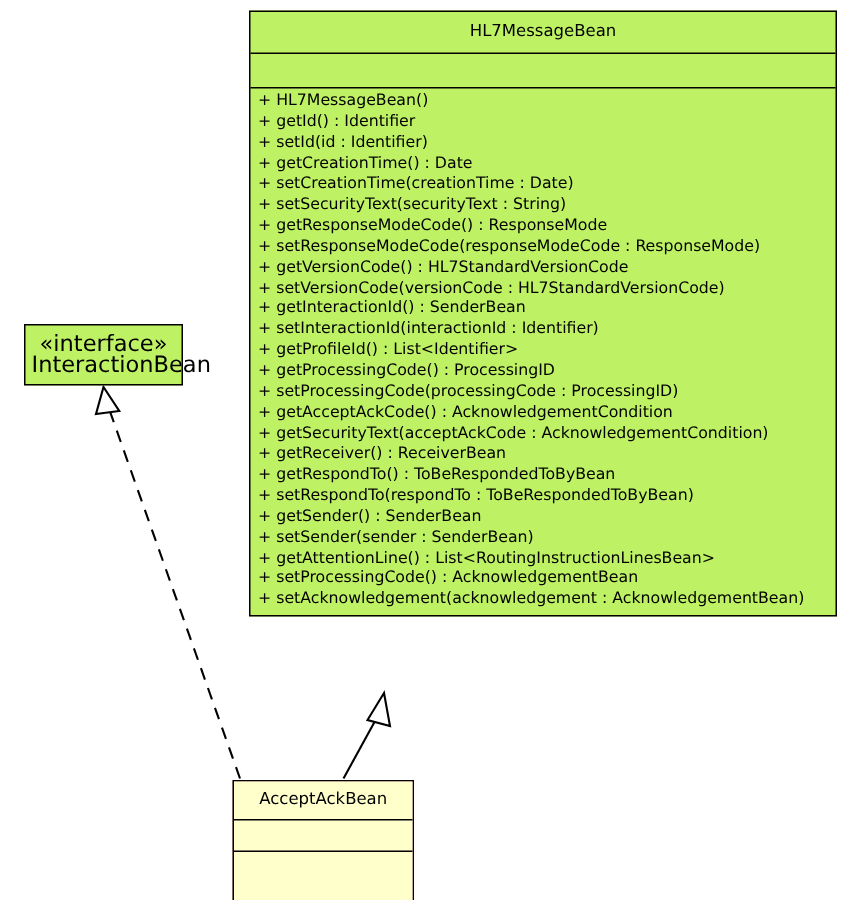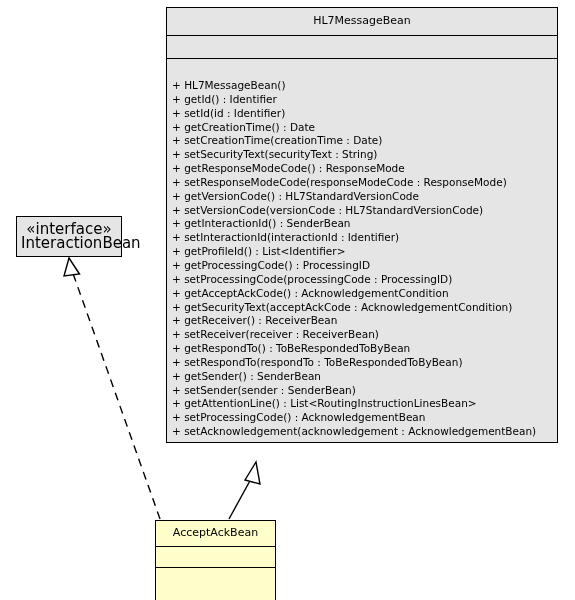--- a/index.html
+++ b/index.html
@@ -31,21 +31,21 @@
     width: 575px;
     height: 600px;
     z-index: 1;
   }
 
   
   .uml-box {
     position: absolute;
     border: 1px solid #000000;
     box-sizing: border-box;
-    background: #e5e5e5;
+    background: #bef264;
     z-index: 2;
   }
   .uml-compartment {
     box-sizing: border-box;
   }
   .compartment-divider {
     border-top: 1px solid #000000;
   }
   .uml-title {
     text-align: center;
@@ -57,21 +57,21 @@
   .uml-stereotype {
     display: block;
     text-align: center;
     font-size: 15px;
     line-height: 14px;
   }
   .uml-empty-compartment {
     height: 23px;
   }
   .uml-members {
-    padding: 20px 0 3px 0;
+    padding: 2px 0 3px 0;
   }
   .uml-member {
     font-size: 10.5px;
     line-height: 13.85px;
     white-space: nowrap;
     padding-left: 5px;
     letter-spacing: 0px;
   }
 
   
@@ -152,21 +152,20 @@
       <div class="uml-member">+ getVersionCode() : HL7StandardVersionCode</div>
       <div class="uml-member">+ setVersionCode(versionCode : HL7StandardVersionCode)</div>
       <div class="uml-member">+ getInteractionId() : SenderBean</div>
       <div class="uml-member">+ setInteractionId(interactionId : Identifier)</div>
       <div class="uml-member">+ getProfileId() : List&lt;Identifier&gt;</div>
       <div class="uml-member">+ getProcessingCode() : ProcessingID</div>
       <div class="uml-member">+ setProcessingCode(processingCode : ProcessingID)</div>
       <div class="uml-member">+ getAcceptAckCode() : AcknowledgementCondition</div>
       <div class="uml-member">+ getSecurityText(acceptAckCode : AcknowledgementCondition)</div>
       <div class="uml-member">+ getReceiver() : ReceiverBean</div>
-      <div class="uml-member">+ setReceiver(receiver : ReceiverBean)</div>
       <div class="uml-member">+ getRespondTo() : ToBeRespondedToByBean</div>
       <div class="uml-member">+ setRespondTo(respondTo : ToBeRespondedToByBean)</div>
       <div class="uml-member">+ getSender() : SenderBean</div>
       <div class="uml-member">+ setSender(sender : SenderBean)</div>
       <div class="uml-member">+ getAttentionLine() : List&lt;RoutingInstructionLinesBean&gt;</div>
       <div class="uml-member">+ setProcessingCode() : AcknowledgementBean</div>
       <div class="uml-member">+ setAcknowledgement(acknowledgement : AcknowledgementBean)</div>
     </div>
   </div>
 

